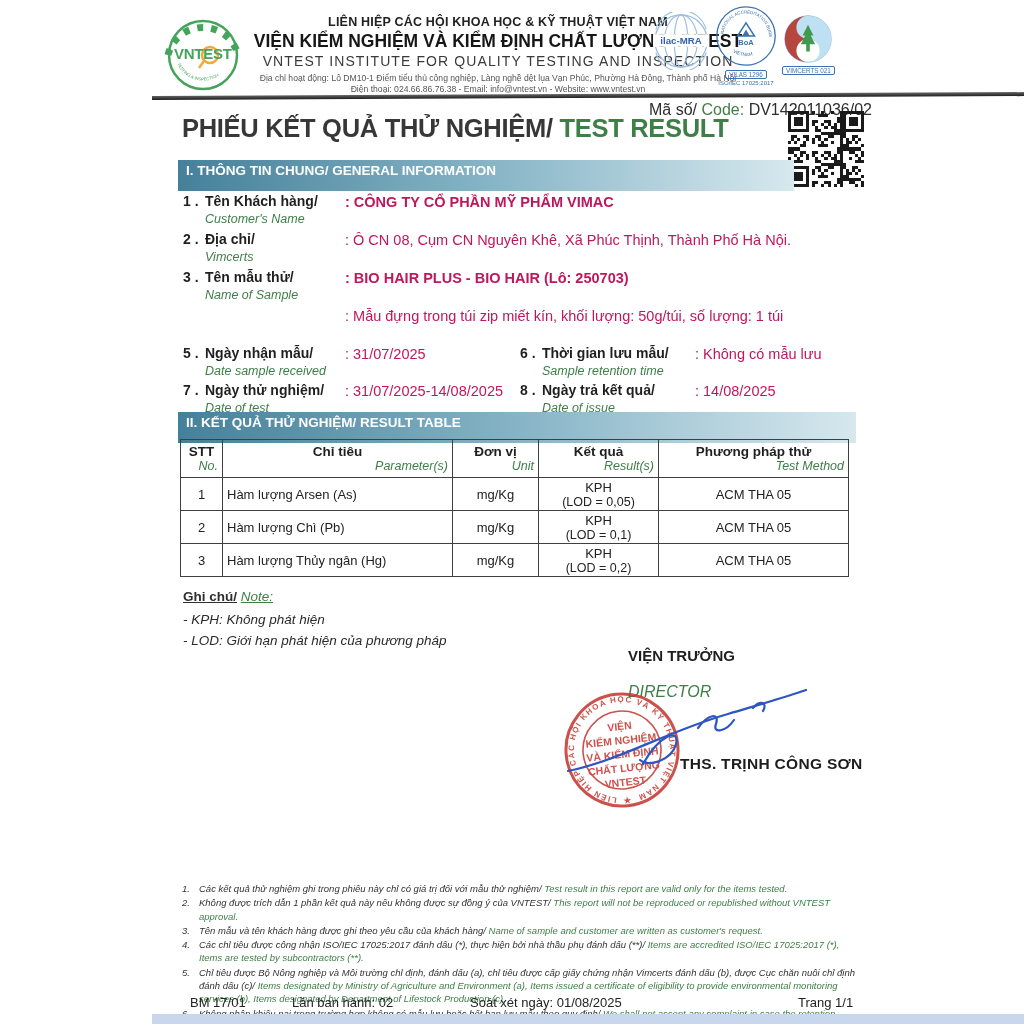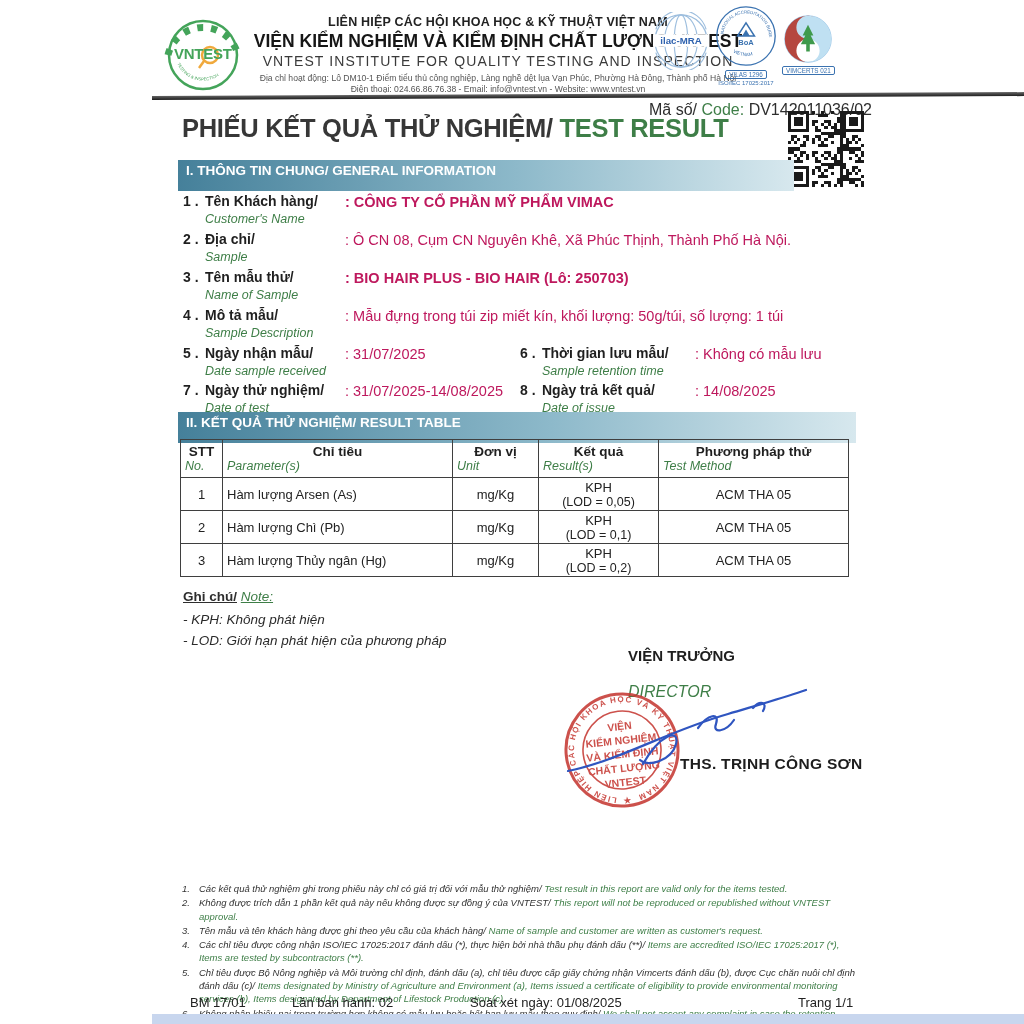--- a/index.html
+++ b/index.html
@@ -44,21 +44,21 @@
   .f-label{font-size:14px;font-weight:bold;color:#1f1f1f;white-space:nowrap;}
   .f-num{display:inline-block;width:22px;}
   .f-en{font-size:12.5px;font-style:italic;color:var(--accent-green);margin:3px 0 0 22px;white-space:nowrap;}
   .f-value{font-size:14.5px;color:#be185d;white-space:nowrap;}
   .v-bold{font-weight:bold;}
 
   
   table.results{left:180px;top:439px;width:668px;border-collapse:collapse;table-layout:fixed;position:absolute;}
   table.results td,table.results th{border:1.4px solid #3f3f3f;padding:1px 4px;vertical-align:middle;}
   .th-vi{font-size:13.5px;font-weight:bold;color:#1f1f1f;text-align:center;}
-  .th-en{font-size:12.5px;font-style:italic;font-weight:normal;color:var(--accent-green);text-align:left;}
+  .th-en{font-size:12.5px;font-style:italic;font-weight:normal;color:var(--accent-green);text-align:right;}
   .row-h{height:33px;font-size:13px;color:#222;}
   .hdr-h{height:38px;}
   .c{text-align:center;}
   .lod{font-size:12.5px;}
 
   
   .note-title{left:183px;top:589px;font-size:13.5px;}
   .note-title .u{text-decoration:underline;}
   .note-item{left:183px;font-size:13.5px;font-style:italic;color:#2a2a2a;}
 
@@ -455,34 +455,30 @@
   <div class="abs section-bar bar1">I. THÔNG TIN CHUNG/ GENERAL INFORMATION</div>
 
   <div class="abs" style="left:183px;top:193px">
     <div class="f-label"><span class="f-num">1 .</span><span>Tên Khách hàng/</span></div>
     <div class="f-en">Customer's Name</div>
   </div>
   <div class="abs f-value v-bold" style="left:345px;top:194px">: CÔNG TY CỔ PHẦN MỸ PHẨM VIMAC</div>
 
   <div class="abs" style="left:183px;top:231px">
     <div class="f-label"><span class="f-num">2 .</span><span>Địa chỉ/</span></div>
-    <div class="f-en">Sample</div>
+    <div class="f-en">Vimcerts</div>
   </div>
   <div class="abs f-value" style="left:345px;top:232px">: Ô CN 08, Cụm CN Nguyên Khê, Xã Phúc Thịnh, Thành Phố Hà Nội.</div>
 
   <div class="abs" style="left:183px;top:269px">
     <div class="f-label"><span class="f-num">3 .</span><span>Tên mẫu thử/</span></div>
     <div class="f-en">Name of Sample</div>
   </div>
   <div class="abs f-value v-bold" style="left:345px;top:270px">: BIO HAIR PLUS - BIO HAIR (Lô: 250703)</div>
 
-  <div class="abs" style="left:183px;top:307px">
-    <div class="f-label"><span class="f-num">4 .</span><span>Mô tả mẫu/</span></div>
-    <div class="f-en">Sample Description</div>
-  </div>
   <div class="abs f-value" style="left:345px;top:308px">: Mẫu đựng trong túi zip miết kín, khối lượng: 50g/túi, số lượng: 1 túi</div>
 
   <div class="abs" style="left:183px;top:345px">
     <div class="f-label"><span class="f-num">5 .</span><span>Ngày nhận mẫu/</span></div>
     <div class="f-en">Date sample received</div>
   </div>
   <div class="abs f-value" style="left:345px;top:346px">: 31/07/2025</div>
 
   <div class="abs" style="left:520px;top:345px">
     <div class="f-label"><span class="f-num">6 .</span><span>Thời gian lưu mẫu/</span></div>

